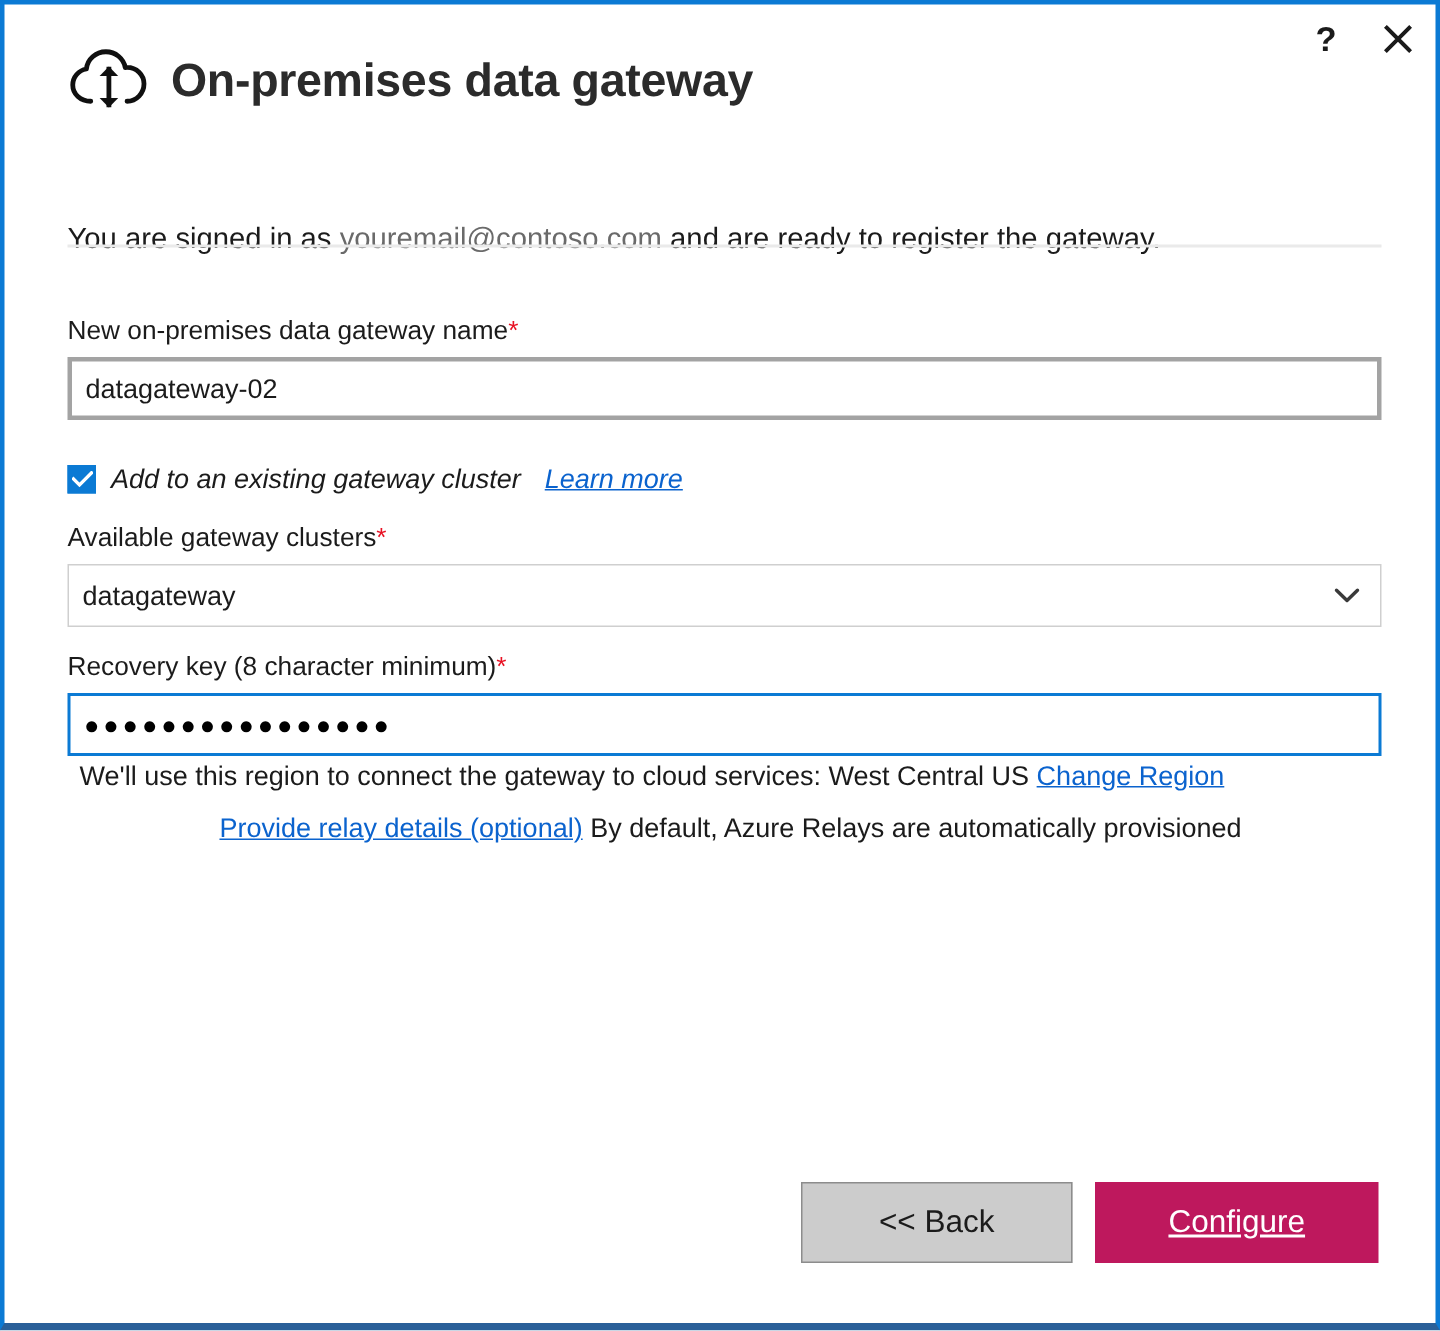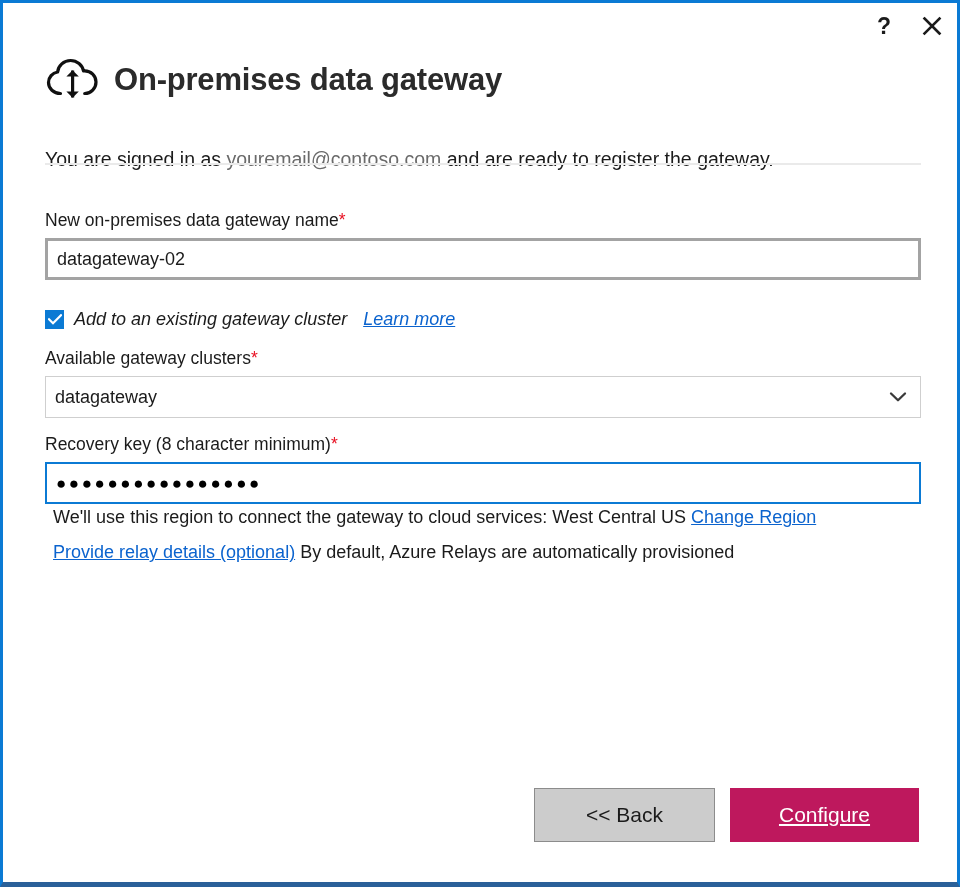--- a/index.html
+++ b/index.html
@@ -54,21 +54,20 @@
   }
   .tb-close svg { display: block; }
 
   
   .header {
     position: absolute;
     left: 41px;
     top: 27px;
     display: flex;
     align-items: center;
-    margin-top: 26px;
   }
   .cloud-icon {
     width: 58px;
     height: 48px;
     display: block;
     flex: none;
   }
   .app-title {
     margin-left: 12px;
     font-size: 31px;
@@ -221,20 +220,21 @@
     color: #1b1b1b;
     padding-left: 8px;
     line-height: 1.45;
   }
   .note-line-2 {
     font-size: 18px;
     color: #1b1b1b;
     margin-top: 9px;
     padding-left: 8px;
     line-height: 1.45;
+    text-align: center;
   }
 
   
   .footer {
     position: absolute;
     right: 38px;
     bottom: 40px;
     display: flex;
     align-items: center;
     gap: 15px;

